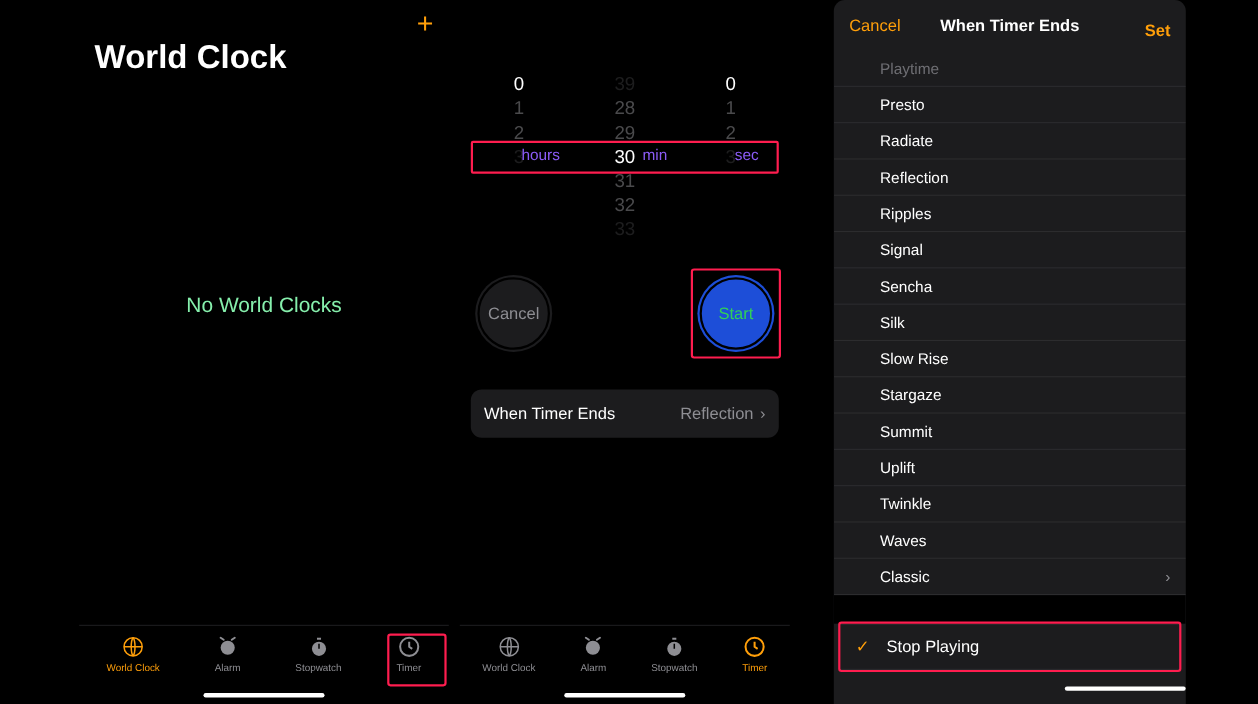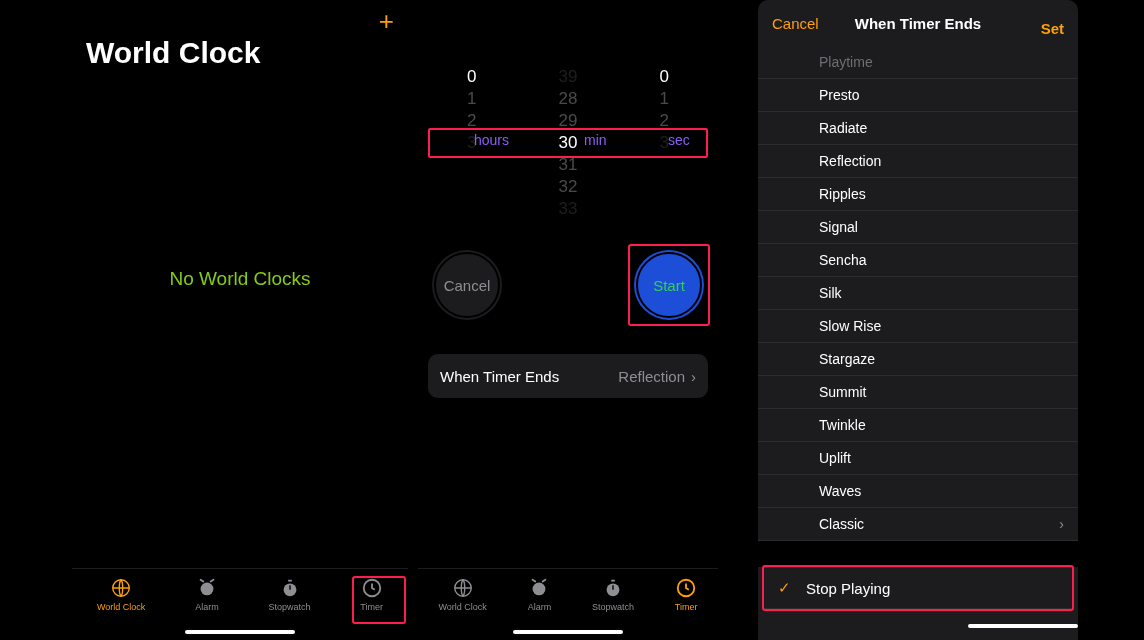--- a/index.html
+++ b/index.html
@@ -29,21 +29,21 @@
   .s1 .topbar { height: 30px; position: relative; }
   .s1 .plus {
     position: absolute; top: 8px; right: 14px;
     color: #ff9f0a; font-size: 26px; font-weight: 300; line-height: 1;
   }
   .s1 .title {
     font-size: 30px; font-weight: 700; padding: 6px 14px 0;
   }
   .s1 .empty {
     flex: 1; display: flex; align-items: center; justify-content: center;
-    color: #84cc16; font-size: 19px;
+    color: #86efac; font-size: 19px;
     position: relative; top: -40px;
   }
   .tabbar {
     height: 72px; display: flex; justify-content: space-around;
     align-items: flex-start; padding-top: 8px;
     border-top: 0.5px solid #1c1c1e; position: relative;
   }
   .tab {
     display: flex; flex-direction: column; align-items: center; gap: 3px;
     color: #8e8e93; font-size: 9px;
@@ -116,21 +116,21 @@
     position: absolute; left: 0; right: 0; text-align: center;
     font-size: 15px; font-weight: 600;
   }
   .s3 .sheethdr .cancel { color: #ff9f0a; font-size: 15px; z-index: 1; }
   .s3 .sheethdr .set { color: #ff9f0a; font-size: 15px; margin-left: auto; z-index: 1; font-weight: 600; margin-top: 11px; }
   .s3 .list {
     flex: 1; overflow: hidden;
   }
   .s3 .item {
     height: 33px; display: flex; align-items: center;
-    padding-left: 61px; font-size: 14px; color: #fff;
+    padding-left: 42px; font-size: 14px; color: #fff;
     border-bottom: 0.5px solid #2c2c2e;
     position: relative;
   }
   .s3 .item.dim { color: #6e6e73; }
   .s3 .item .rchev {
     position: absolute; right: 14px; color: #8e8e93;
   }
   .s3 .gap { height: 26px; }
   .s3 .stop {
     height: 42px; display: flex; align-items: center;
@@ -314,24 +314,24 @@
       <div class="item">
           <span>Slow Rise</span>
         </div>
       <div class="item">
           <span>Stargaze</span>
         </div>
       <div class="item">
           <span>Summit</span>
         </div>
       <div class="item">
+          <span>Uplift</span>
+        </div>
+      <div class="item">
           <span>Twinkle</span>
-        </div>
-      <div class="item">
-          <span>Uplift</span>
         </div>
       <div class="item">
           <span>Waves</span>
         </div>
       <div class="item">
         <span>Classic</span>
         <span class="rchev">›</span>
       </div>
       <div class="gap" style="background:#000"></div>
       <div class="stopwrap">

